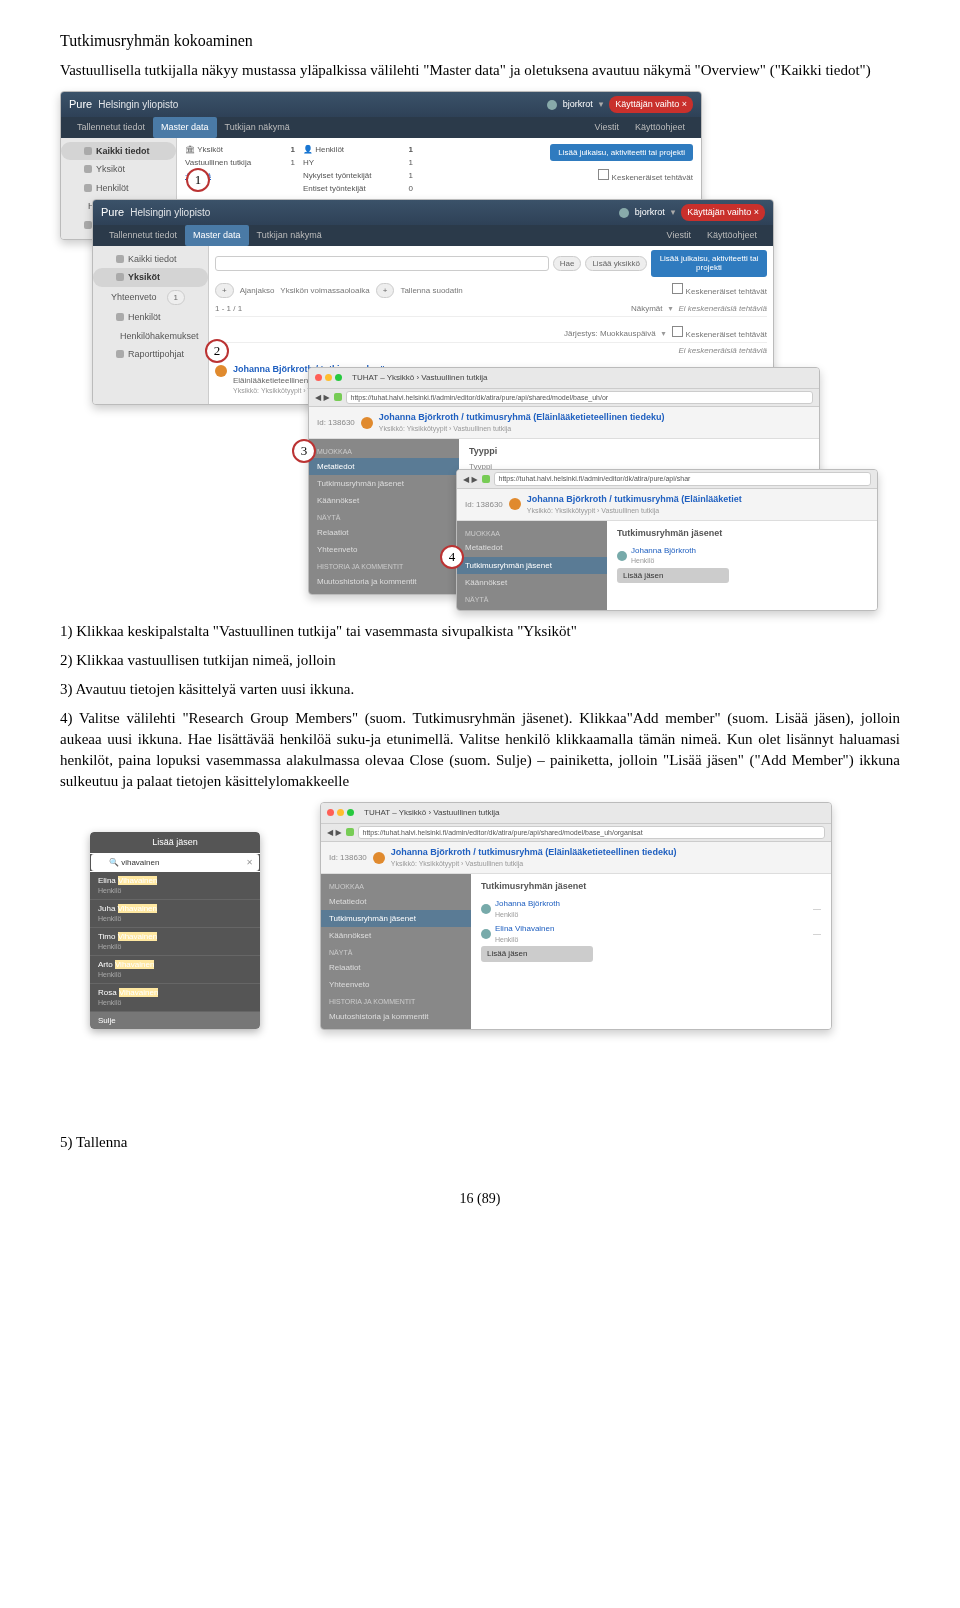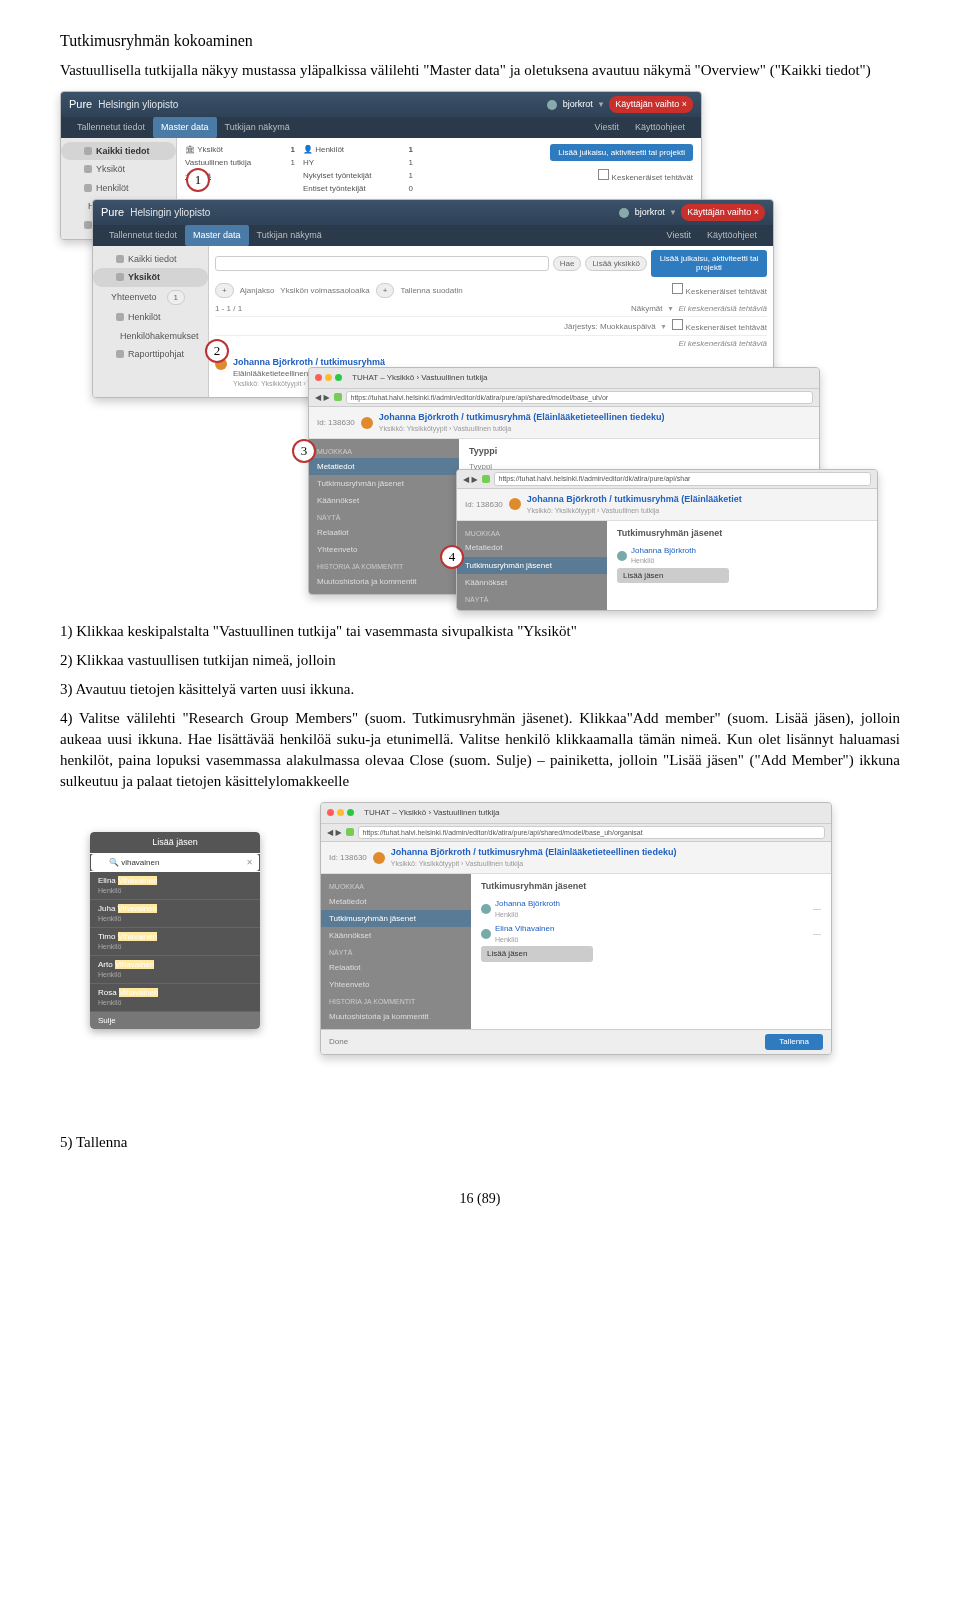--- a/index.html
+++ b/index.html
@@ -432,21 +432,21 @@
           <span style="flex:1;"></span>
           <span><span class="task-icon"></span><span>Keskeneräiset tehtävät</span></span>
         </div>
         <div style="display:flex; gap:6px; align-items:center; font-size:8px; color:#777; padding:2px 0; border-bottom:1px solid #eee;">
           <span>1 - 1 / 1</span>
           <span style="flex:1;"></span>
           <span>Näkymät</span> 
             <span style="color:#999;">▾</span>
           <span style="color:#888;font-style:italic;">Ei keskeneräisiä tehtäviä</span>
         </div>
-        <div style="display:flex; gap:6px; align-items:center; font-size:8px; color:#777; padding:2px 0; border-bottom:1px solid #eee;">
+        <div style="display:flex; gap:6px; align-items:center; font-size:8px; color:#777; padding:2px 0; border-bottom:1px solid #eee;margin-top:7px;">
           <span style="flex:1;"></span>
           <span>Järjestys: Muokkauspäivä</span> 
             <span style="color:#999;">▾</span>
           <span><span class="task-icon"></span><span>Keskeneräiset tehtävät</span></span>
         </div>
         <div style="display:flex; gap:6px; align-items:center; font-size:8px; color:#777; padding:2px 0;">
           <span style="flex:1;"></span>
           <span style="color:#888;font-style:italic;">Ei keskeneräisiä tehtäviä</span>
         </div>
         <div style="padding:4px 0; display:flex; gap:6px; align-items:flex-start;">
@@ -636,24 +636,19 @@
           <div style="flex:1;">
               <div style="color:#2060c0;">Elina Vihavainen</div>
               <div style="font-size:7px;color:#999;">Henkilö</div>
             </div>
           <span style="color:#aaa;">—</span>
         </div>
         <div class="add-link" style="background:#ccc; color:#333;">Lisää jäsen</div>
         <div style="flex:1;"></div>
       </div>
     </div>
-    <div style="display:flex; background:#eee; border-top:1px solid #ccc; padding:4px 8px; align-items:center;">
-      <span style="font-size:8px; color:#777;">Done</span>
-      <span style="flex:1;"></span>
-      <span class="blue-btn" style="padding:3px 14px;">Tallenna</span>
-    </div>
   </div>
 
 </div>
 
 <p class="para">5) Tallenna</p>
 
 <div class="pagenum">16 (89)</div>
 
 </body></html>

